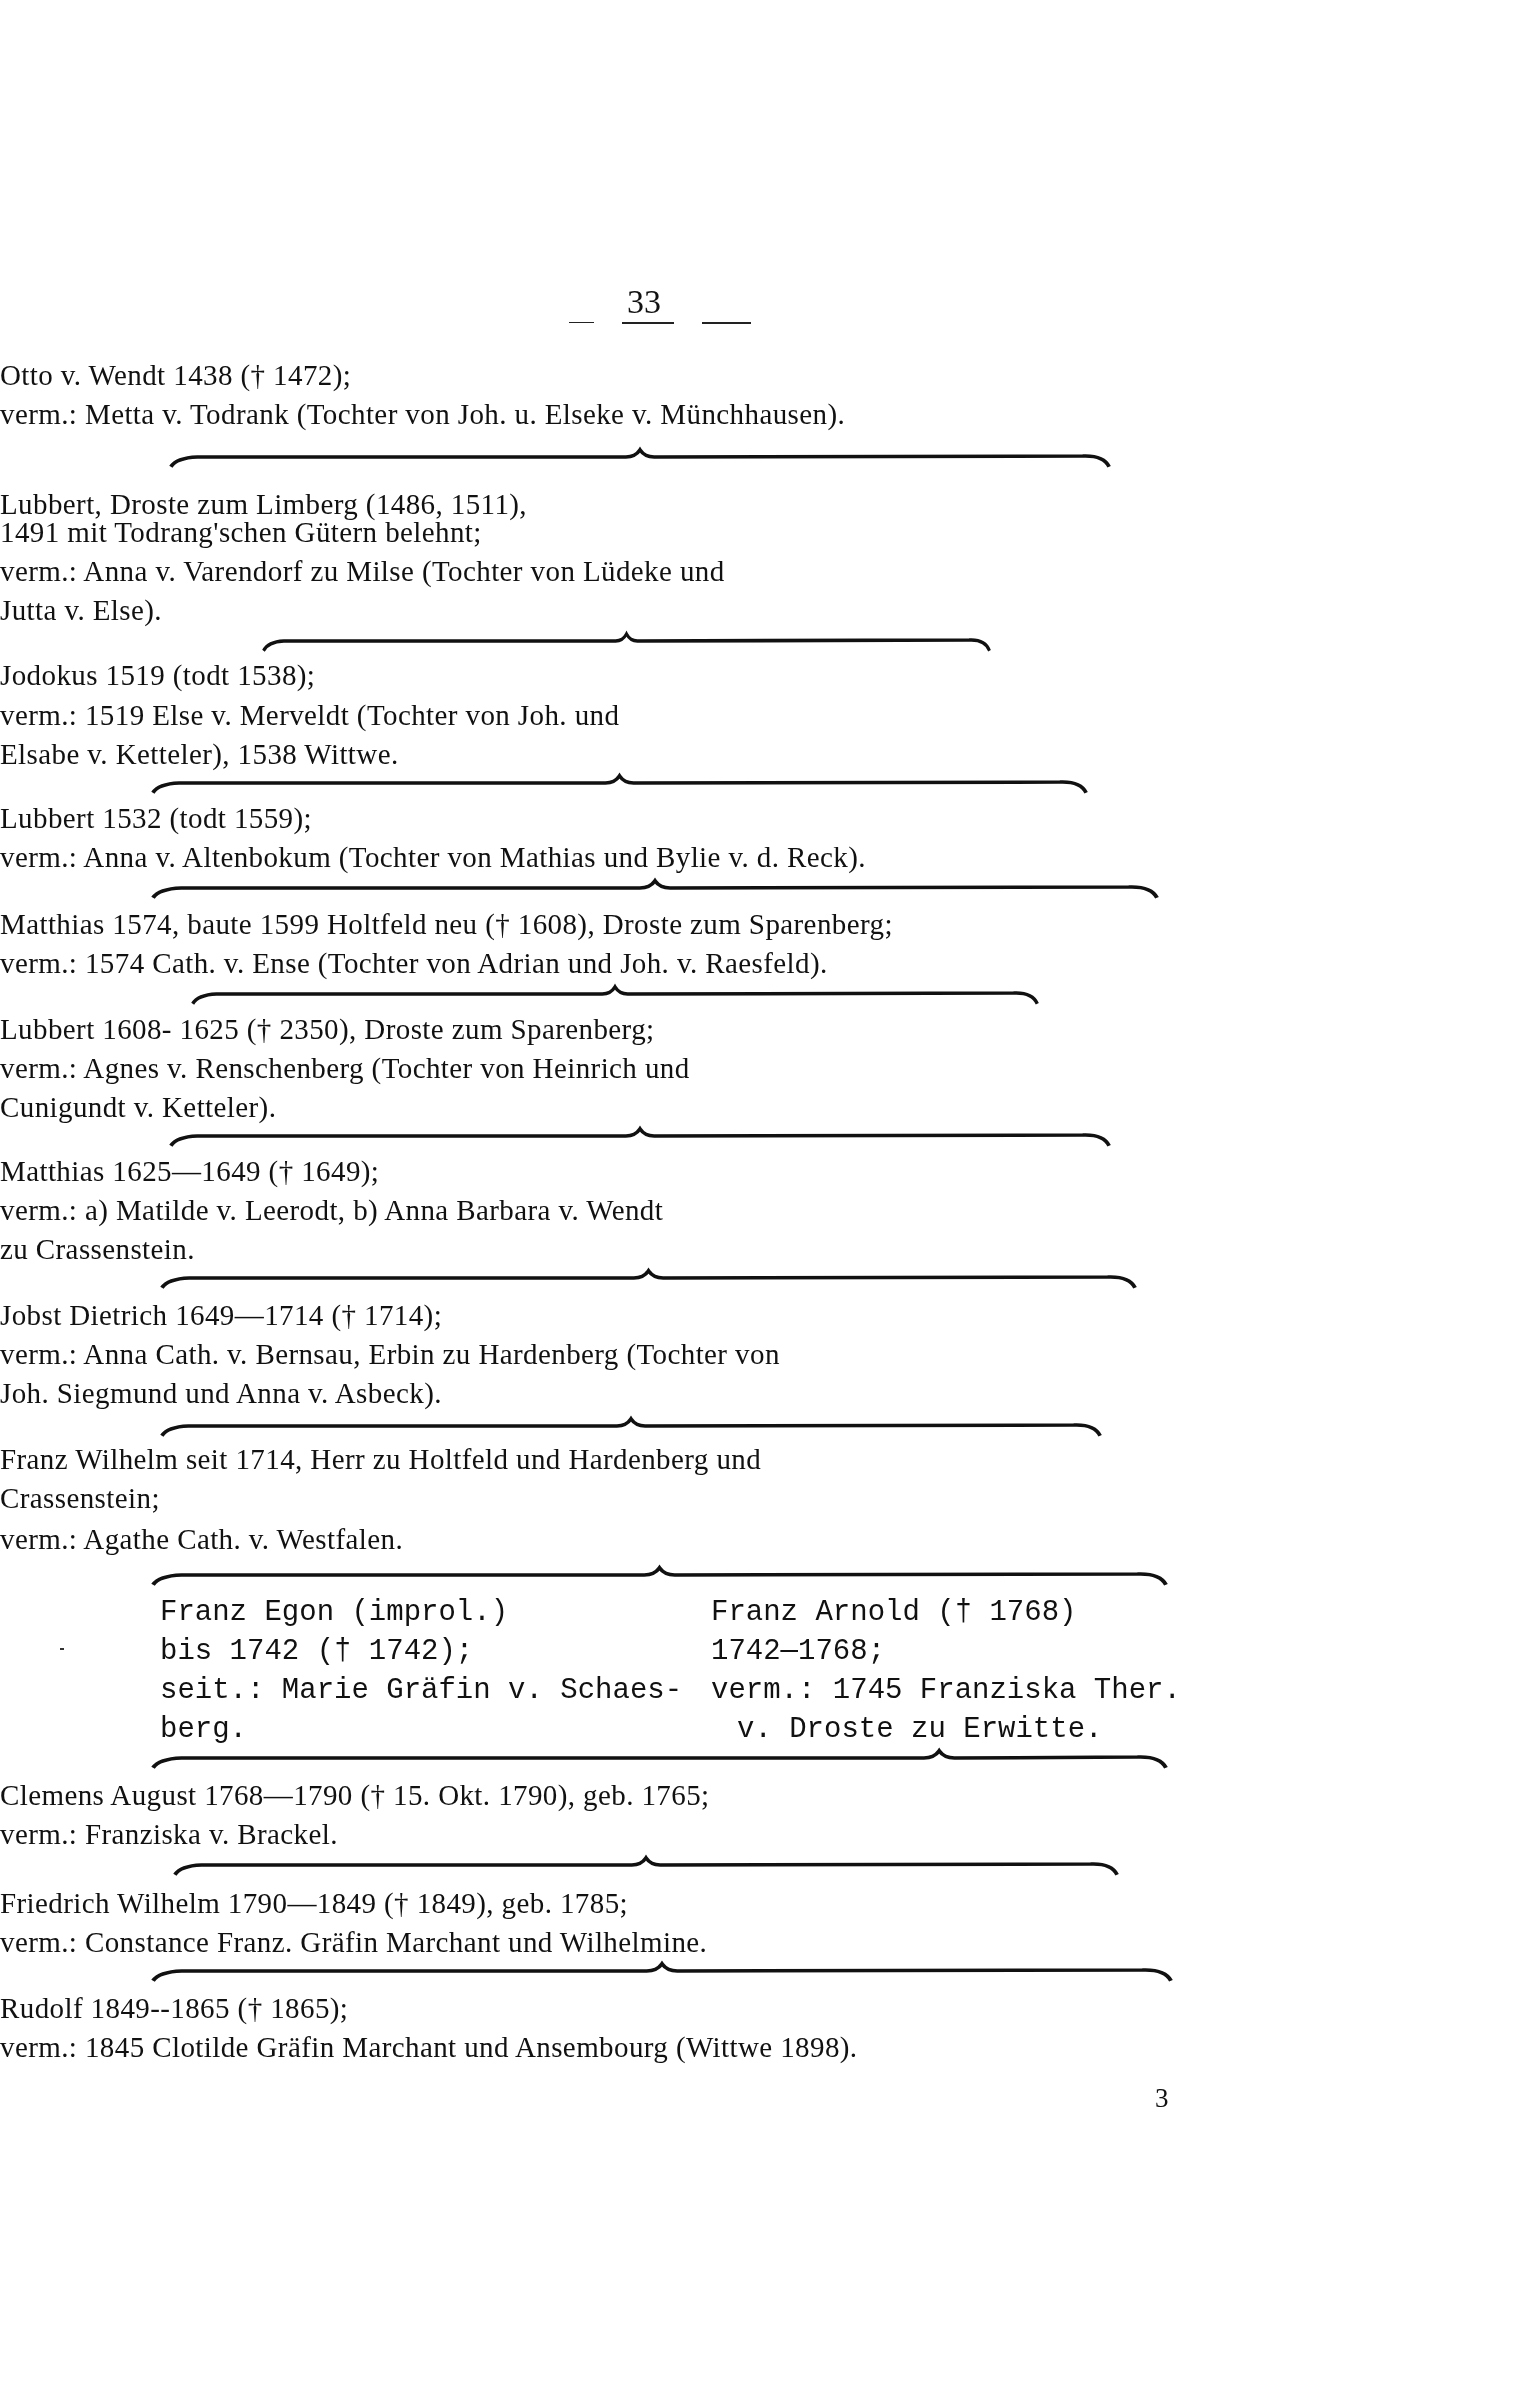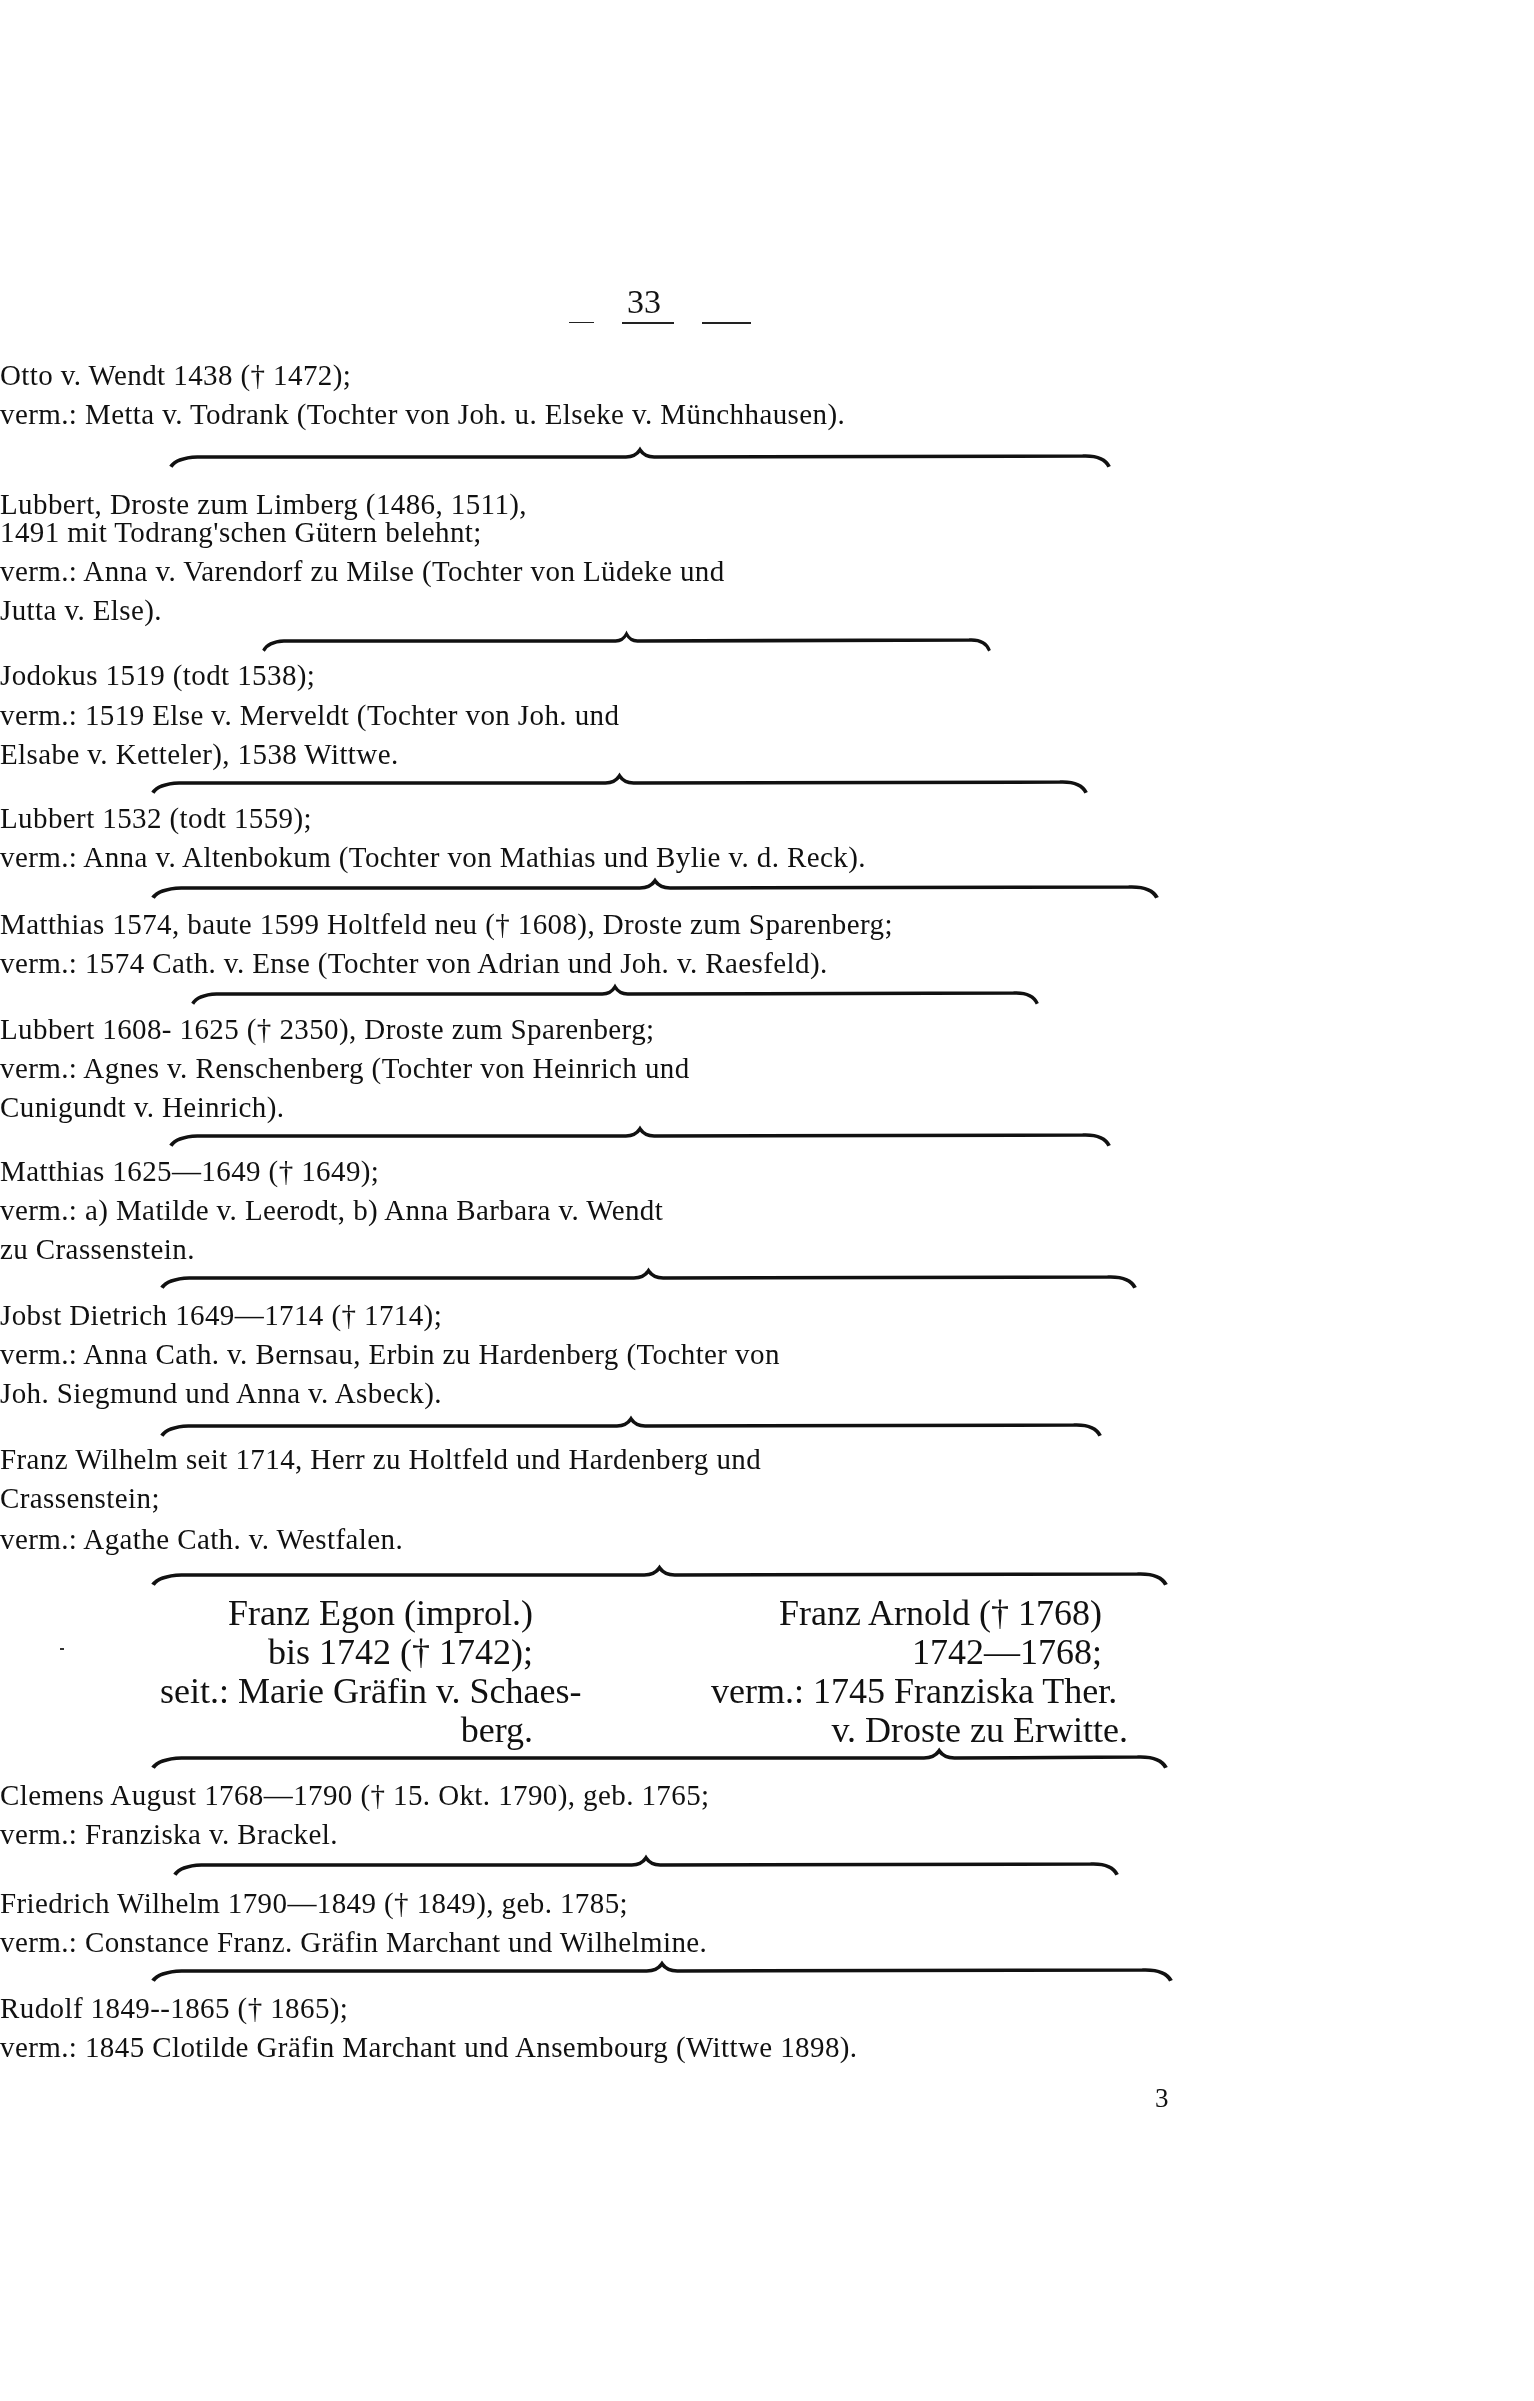--- a/index.html
+++ b/index.html
@@ -3,22 +3,22 @@
 <meta charset="utf-8">
 <style>
   html, body { margin:0; padding:0; background:#ffffff; }
   body { width:1534px; height:2401px; position:relative; overflow:hidden;
          font-family:"DejaVu Serif", serif; color:#111; }
   .page-number { position:absolute; left:0; width:1288px; text-align:center; top:283px;
                  font-size:34px; font-family:"Liberation Serif", serif; }
   .num-rule { position:absolute; top:322px; height:1.8px; background:#222; }
   .line { position:absolute; left:0; width:1288px; text-align:left; white-space:nowrap;
           font-size:29px; line-height:36px; font-family:"Liberation Serif", serif; letter-spacing:0.4px; }
-  .col-line { position:absolute; text-align:right; white-space:nowrap;
-          font-size:36px; line-height:36px; font-family:Liberation Serif, serif; }
+  .col-line { position:absolute; text-align:left; white-space:nowrap;
+          font-size:29px; line-height:36px; font-family:Liberation Mono, monospace; }
   .brace { position:absolute; height:19.5px; }
   .brace svg { width:100%; height:100%; display:block; overflow:visible; }
   .sig { position:absolute; left:1155px; top:2083px; font-size:27px; font-family:"Liberation Serif", serif; }
   .stray { position:absolute; left:60px; top:1648px; width:4.4px; height:1.8px; background:#333; }
 </style>
 </head>
 <body>
 
 <div>
 
@@ -70,21 +70,21 @@
   <div class="line" style="top:945px">verm.: 1574 Cath. v. Ense (Tochter von Adrian und Joh. v. Raesfeld).</div>
 
   <div class="brace" style="left:191px;top:986px;width:848px;">
     <svg viewBox="0 0 1000 22" preserveAspectRatio="none">
         <path d="M2,20 Q8,10 30,9 L485,9 Q495,9 500,1 Q505,9 515,9 L970,8 Q992,7 998,20" fill="none" stroke="#111" stroke-width="4"></path>
       </svg>
   </div>
 
   <div class="line" style="top:1011px">Lubbert 1608- 1625 († 2350), Droste zum Sparenberg;</div>
   <div class="line" style="top:1050px">verm.: Agnes v. Renschenberg (Tochter von Heinrich und</div>
-  <div class="line" style="top:1089px">Cunigundt v. Heinrich).</div>
+  <div class="line" style="top:1089px">Cunigundt v. Ketteler).</div>
 
   <div class="brace" style="left:169px;top:1128px;width:942px;">
     <svg viewBox="0 0 1000 22" preserveAspectRatio="none">
         <path d="M2,20 Q8,10 30,9 L485,9 Q495,9 500,1 Q505,9 515,9 L970,8 Q992,7 998,20" fill="none" stroke="#111" stroke-width="4"></path>
       </svg>
   </div>
 
   <div class="line" style="top:1153px">Matthias 1625—1649 († 1649);</div>
   <div class="line" style="top:1192px">verm.: a) Matilde v. Leerodt, b) Anna Barbara v. Wendt</div>
   <div class="line" style="top:1231px">zu Crassenstein.</div>

